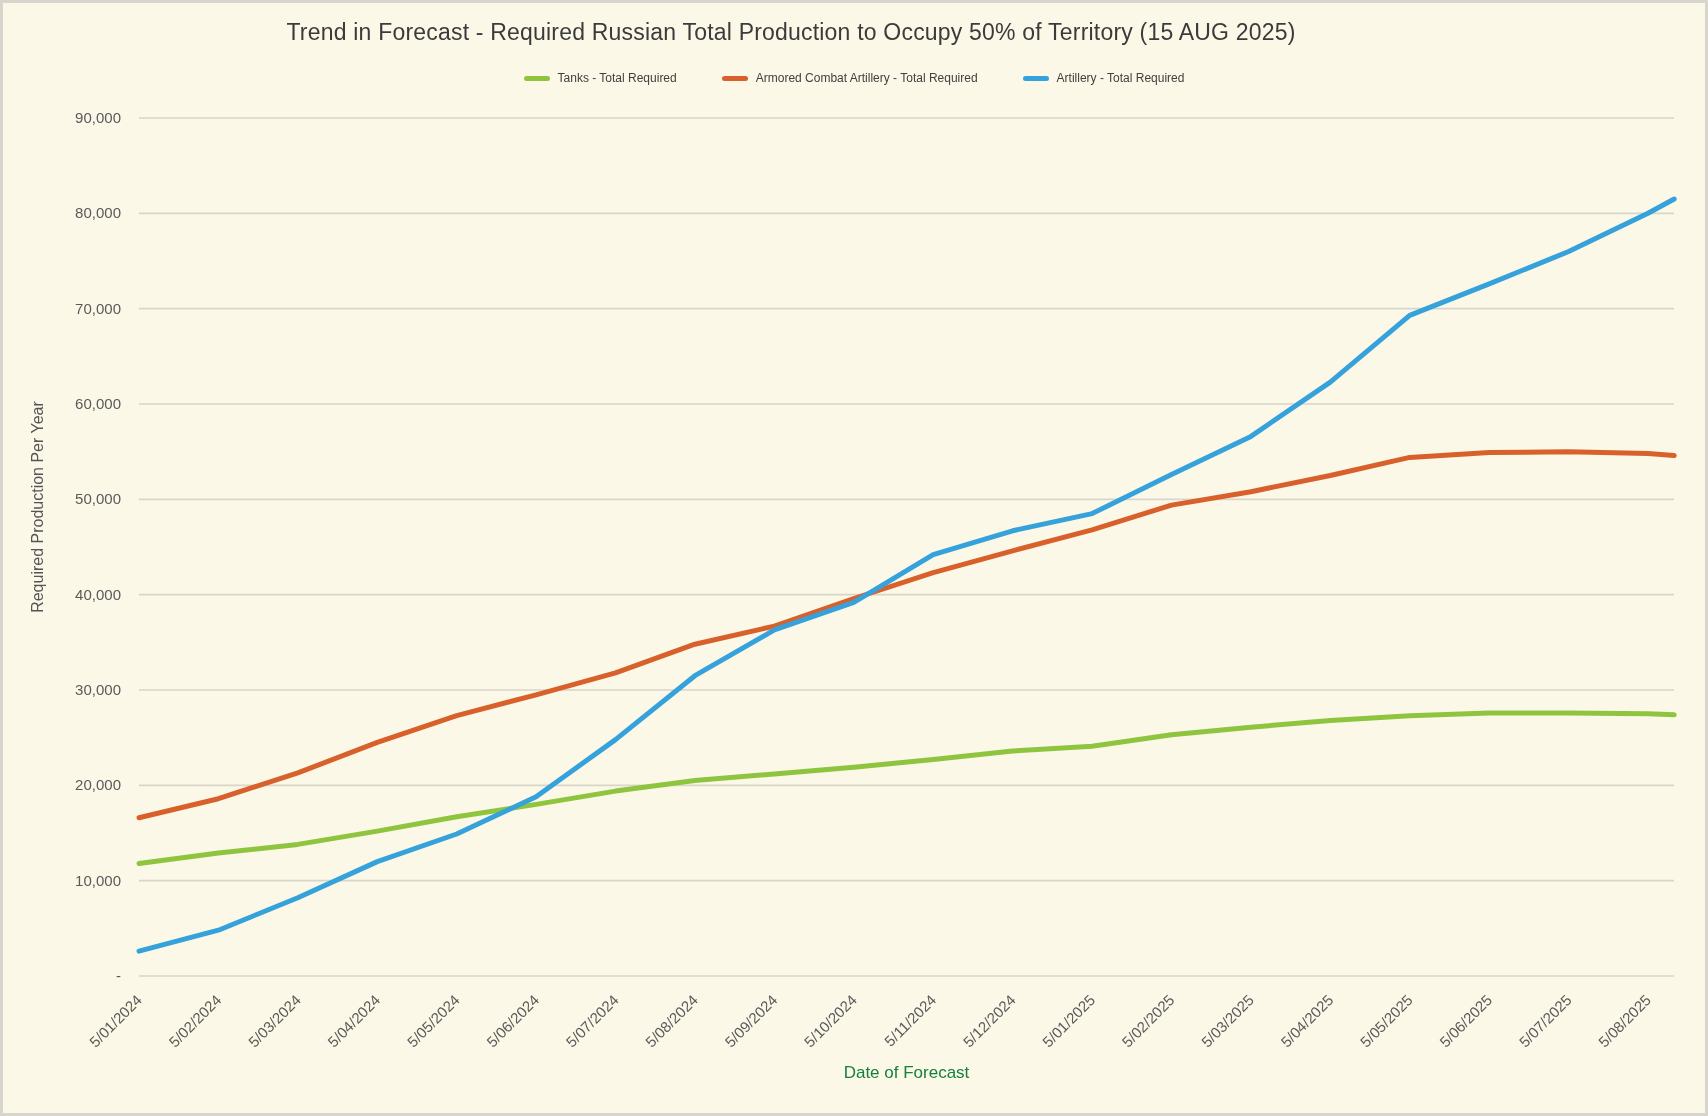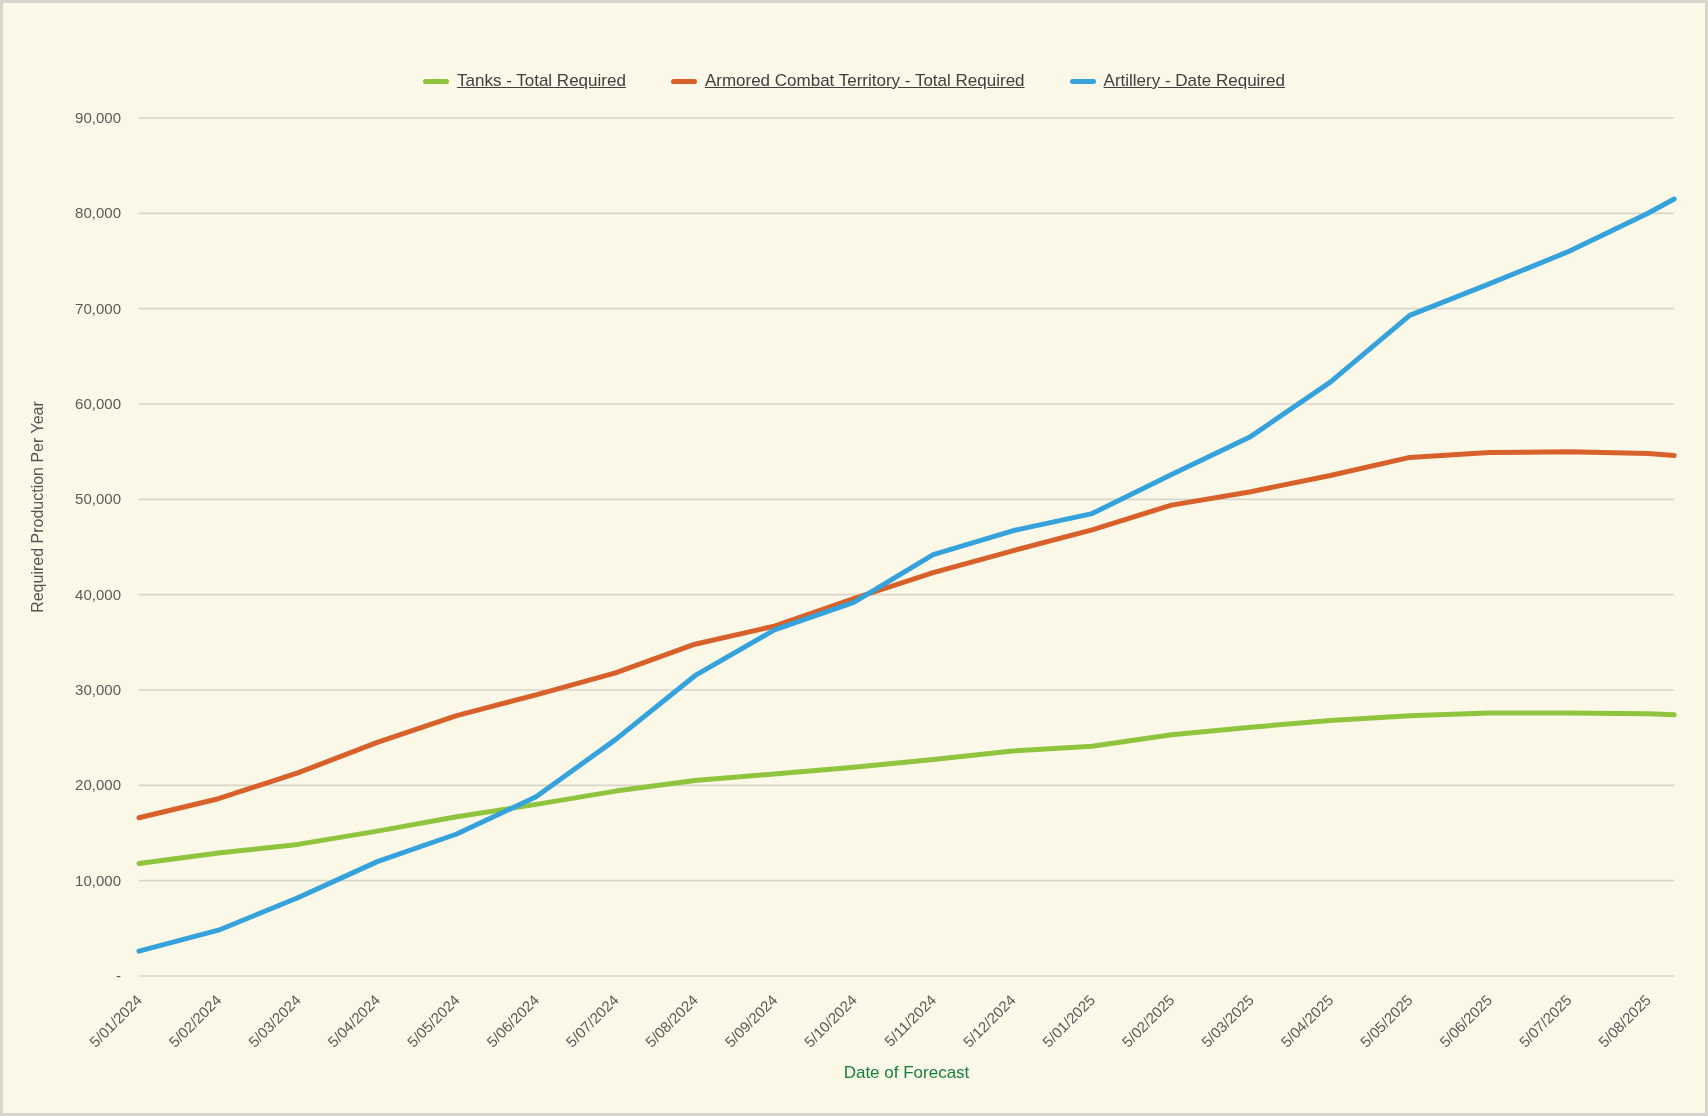--- a/index.html
+++ b/index.html
@@ -20,54 +20,55 @@
     position:absolute;left:136px;top:16px;width:1304px;
     text-align:center;
     font-size:23px;color:#3b3b3b;letter-spacing:0.2px;
   }
   #legend{
     position:absolute;left:0;top:68px;width:100%;
     display:flex;justify-content:center;align-items:center;gap:45px;
   }
   .legend-item{display:flex;align-items:center;gap:8px;}
   .legend-swatch{width:26px;height:5px;border-radius:3px;background:#999;}
-  .legend-label{font-size:17px;color:#404040;text-decoration:underline;}
+  .legend-label{font-size:12px;color:#404040;}
   #y-axis-title{
     position:absolute;left:-85px;top:495px;width:240px;
     transform:rotate(-90deg);
     text-align:center;
     font-size:16px;color:#555;
   }
   #x-axis-title{
     position:absolute;left:136px;top:1060px;width:1535px;
     text-align:center;
     font-size:17px;color:#15803d;
   }
   #chart-svg{position:absolute;left:0;top:0;}
   .ylab{font-size:15px;fill:#5a5a5a;}
   .xlab{font-size:15px;fill:#5a5a5a;}
 </style>
 </head>
 <body>
 
 <div id="frame">
 
+  <div id="chart-title">Trend in Forecast - Required Russian Total Production to Occupy 50% of Territory (15 AUG 2025)</div>
 
   <div id="legend">
     <div class="legend-item">
       <span class="legend-swatch" style="background: rgb(143, 196, 63);"></span>
       <span class="legend-label">Tanks - Total Required</span>
     </div>
     <div class="legend-item">
       <span class="legend-swatch" style="background: rgb(216, 97, 43);"></span>
-      <span class="legend-label">Armored Combat Territory - Total Required</span>
+      <span class="legend-label">Armored Combat Artillery - Total Required</span>
     </div>
     <div class="legend-item">
       <span class="legend-swatch" style="background: rgb(54, 162, 219);"></span>
-      <span class="legend-label">Artillery - Date Required</span>
+      <span class="legend-label">Artillery - Total Required</span>
     </div>
   </div>
 
   <svg id="chart-svg" width="1708" height="1116">
       <g>
         <line x1="136" y1="973" x2="1671" y2="973" stroke="#d8d5cb" stroke-width="1.6"></line>
         <line x1="136" y1="877.6666666666666" x2="1671" y2="877.6666666666666" stroke="#d8d5cb" stroke-width="1.6"></line>
         <line x1="136" y1="782.3333333333334" x2="1671" y2="782.3333333333334" stroke="#d8d5cb" stroke-width="1.6"></line>
         <line x1="136" y1="687" x2="1671" y2="687" stroke="#d8d5cb" stroke-width="1.6"></line>
         <line x1="136" y1="591.6666666666667" x2="1671" y2="591.6666666666667" stroke="#d8d5cb" stroke-width="1.6"></line>

